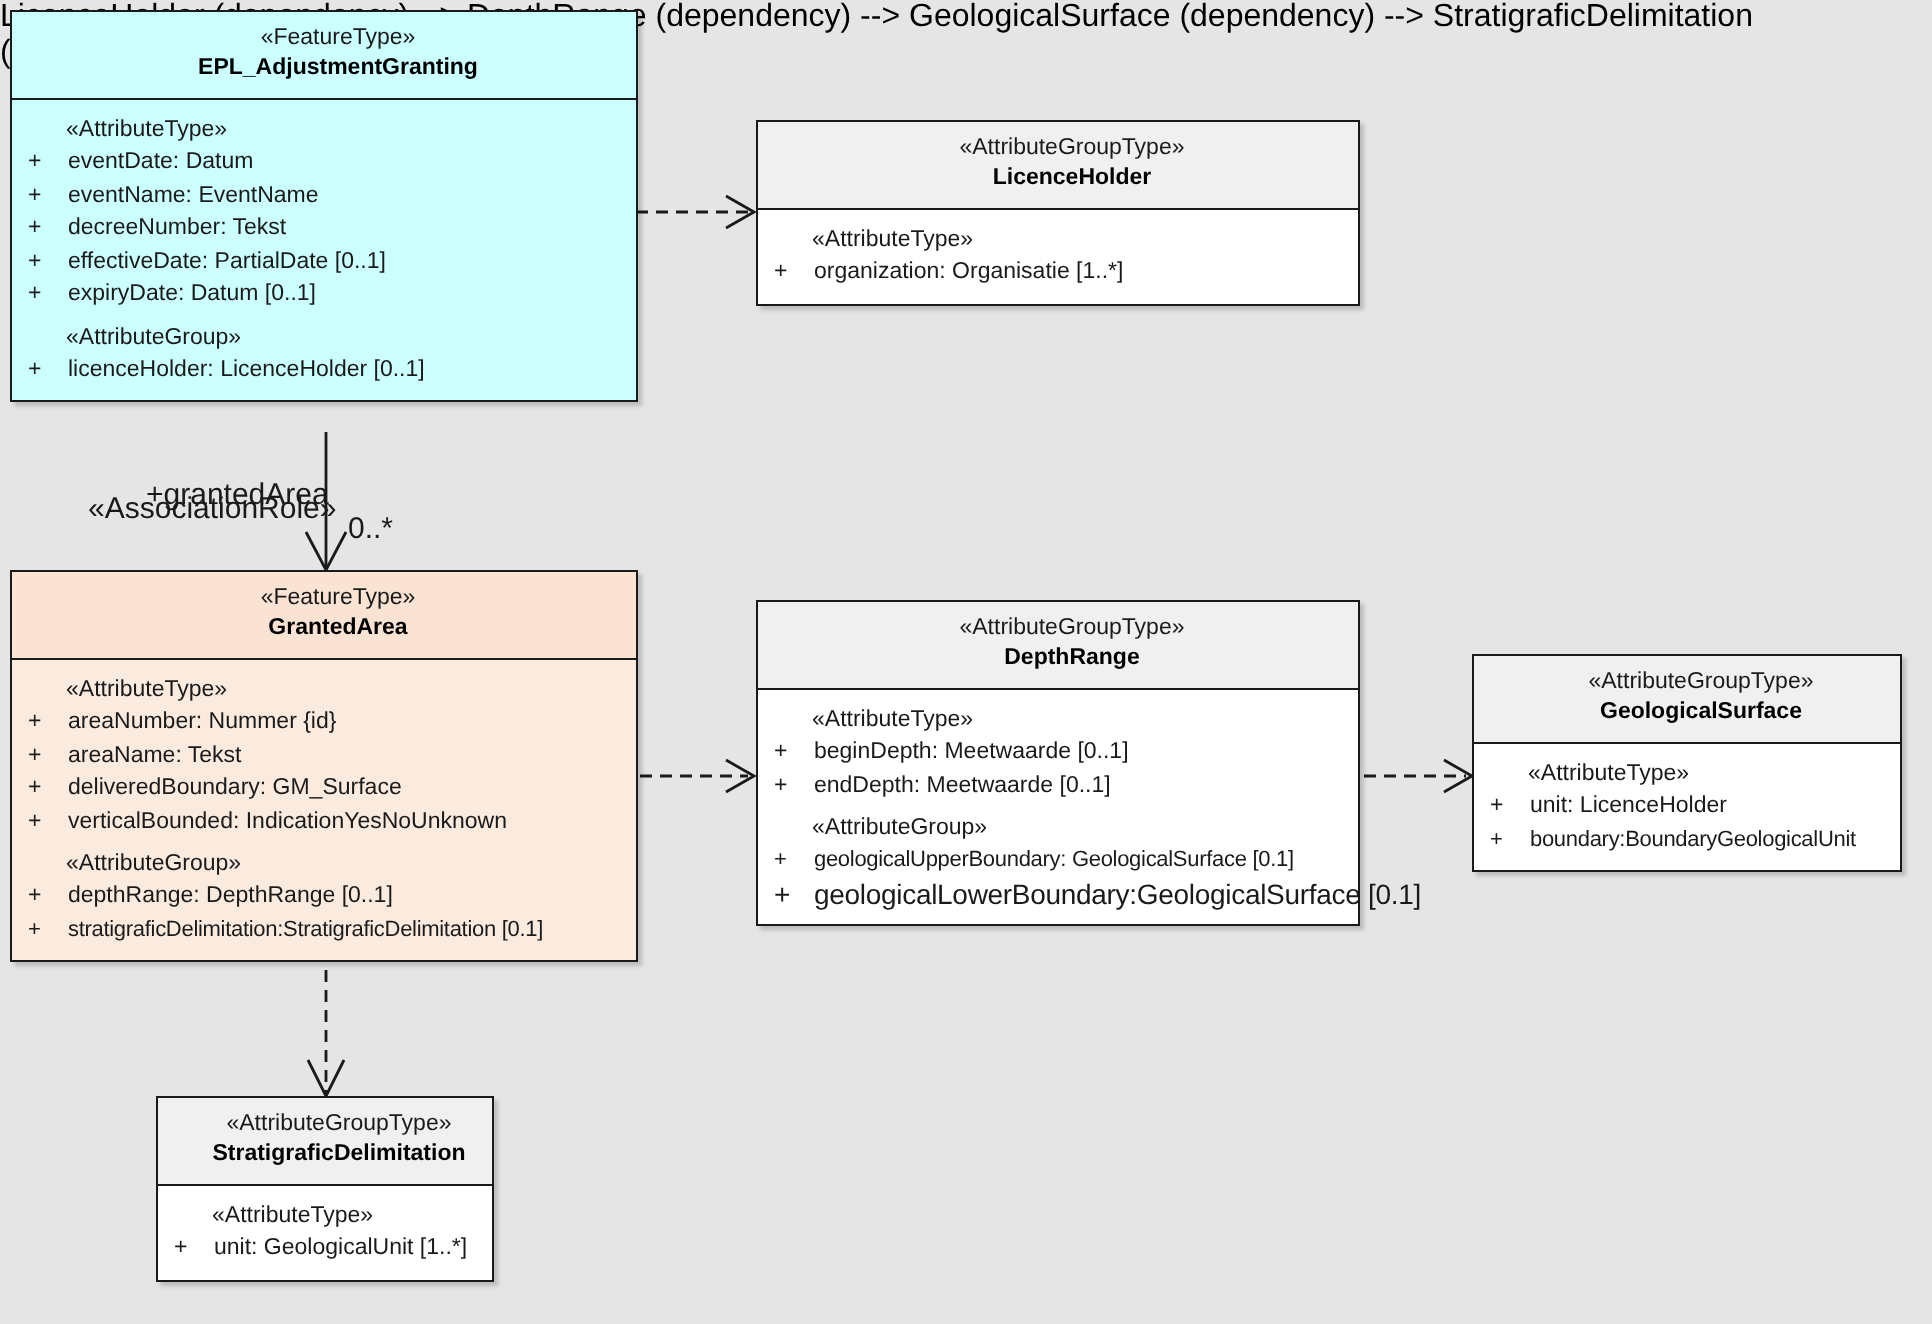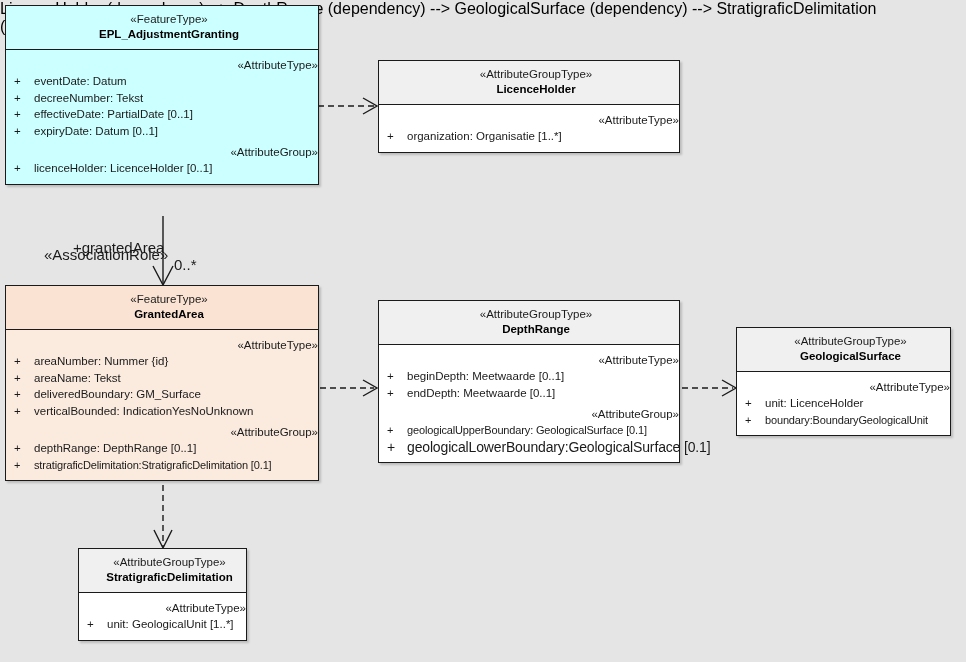--- a/index.html
+++ b/index.html
@@ -53,23 +53,22 @@
     box-sizing: border-box;
     padding: 7px 0 7px 0;
     background: #ffffff;
   }
 
   
   .group-label {
     font-size: 11.5px;
     color: #1a1a1a;
     line-height: 16px;
-    padding-left: 12px;
-    white-space: nowrap;
-    text-align: right;
+    padding-left: 27px;
+    white-space: nowrap;
   }
   .attr-row {
     display: block;
     font-size: 11.5px;
     color: #1a1a1a;
     line-height: 16.5px;
     white-space: nowrap;
     padding-left: 8px;
   }
   .attr-vis {
@@ -161,20 +160,23 @@
     <div class="uml-header tint-cyan">
       <span class="stereotype">«FeatureType»</span>
       <span class="classname">EPL_AdjustmentGranting</span>
     </div>
     <div class="uml-body tint-cyan">
       <div class="group-label">«AttributeType»</div>
       <div class="attr-row">
         <span class="attr-vis">+</span><span class="attr-text">eventDate: Datum</span>
       </div>
       <div class="attr-row">
+        <span class="attr-vis">+</span><span class="attr-text">eventName: EventName</span>
+      </div>
+      <div class="attr-row">
         <span class="attr-vis">+</span><span class="attr-text">decreeNumber: Tekst</span>
       </div>
       <div class="attr-row">
         <span class="attr-vis">+</span><span class="attr-text">effectiveDate: PartialDate [0..1]</span>
       </div>
       <div class="attr-row">
         <span class="attr-vis">+</span><span class="attr-text">expiryDate: Datum [0..1]</span>
       </div>
       <div class="group-gap"></div>
       <div class="group-label">«AttributeGroup»</div>

